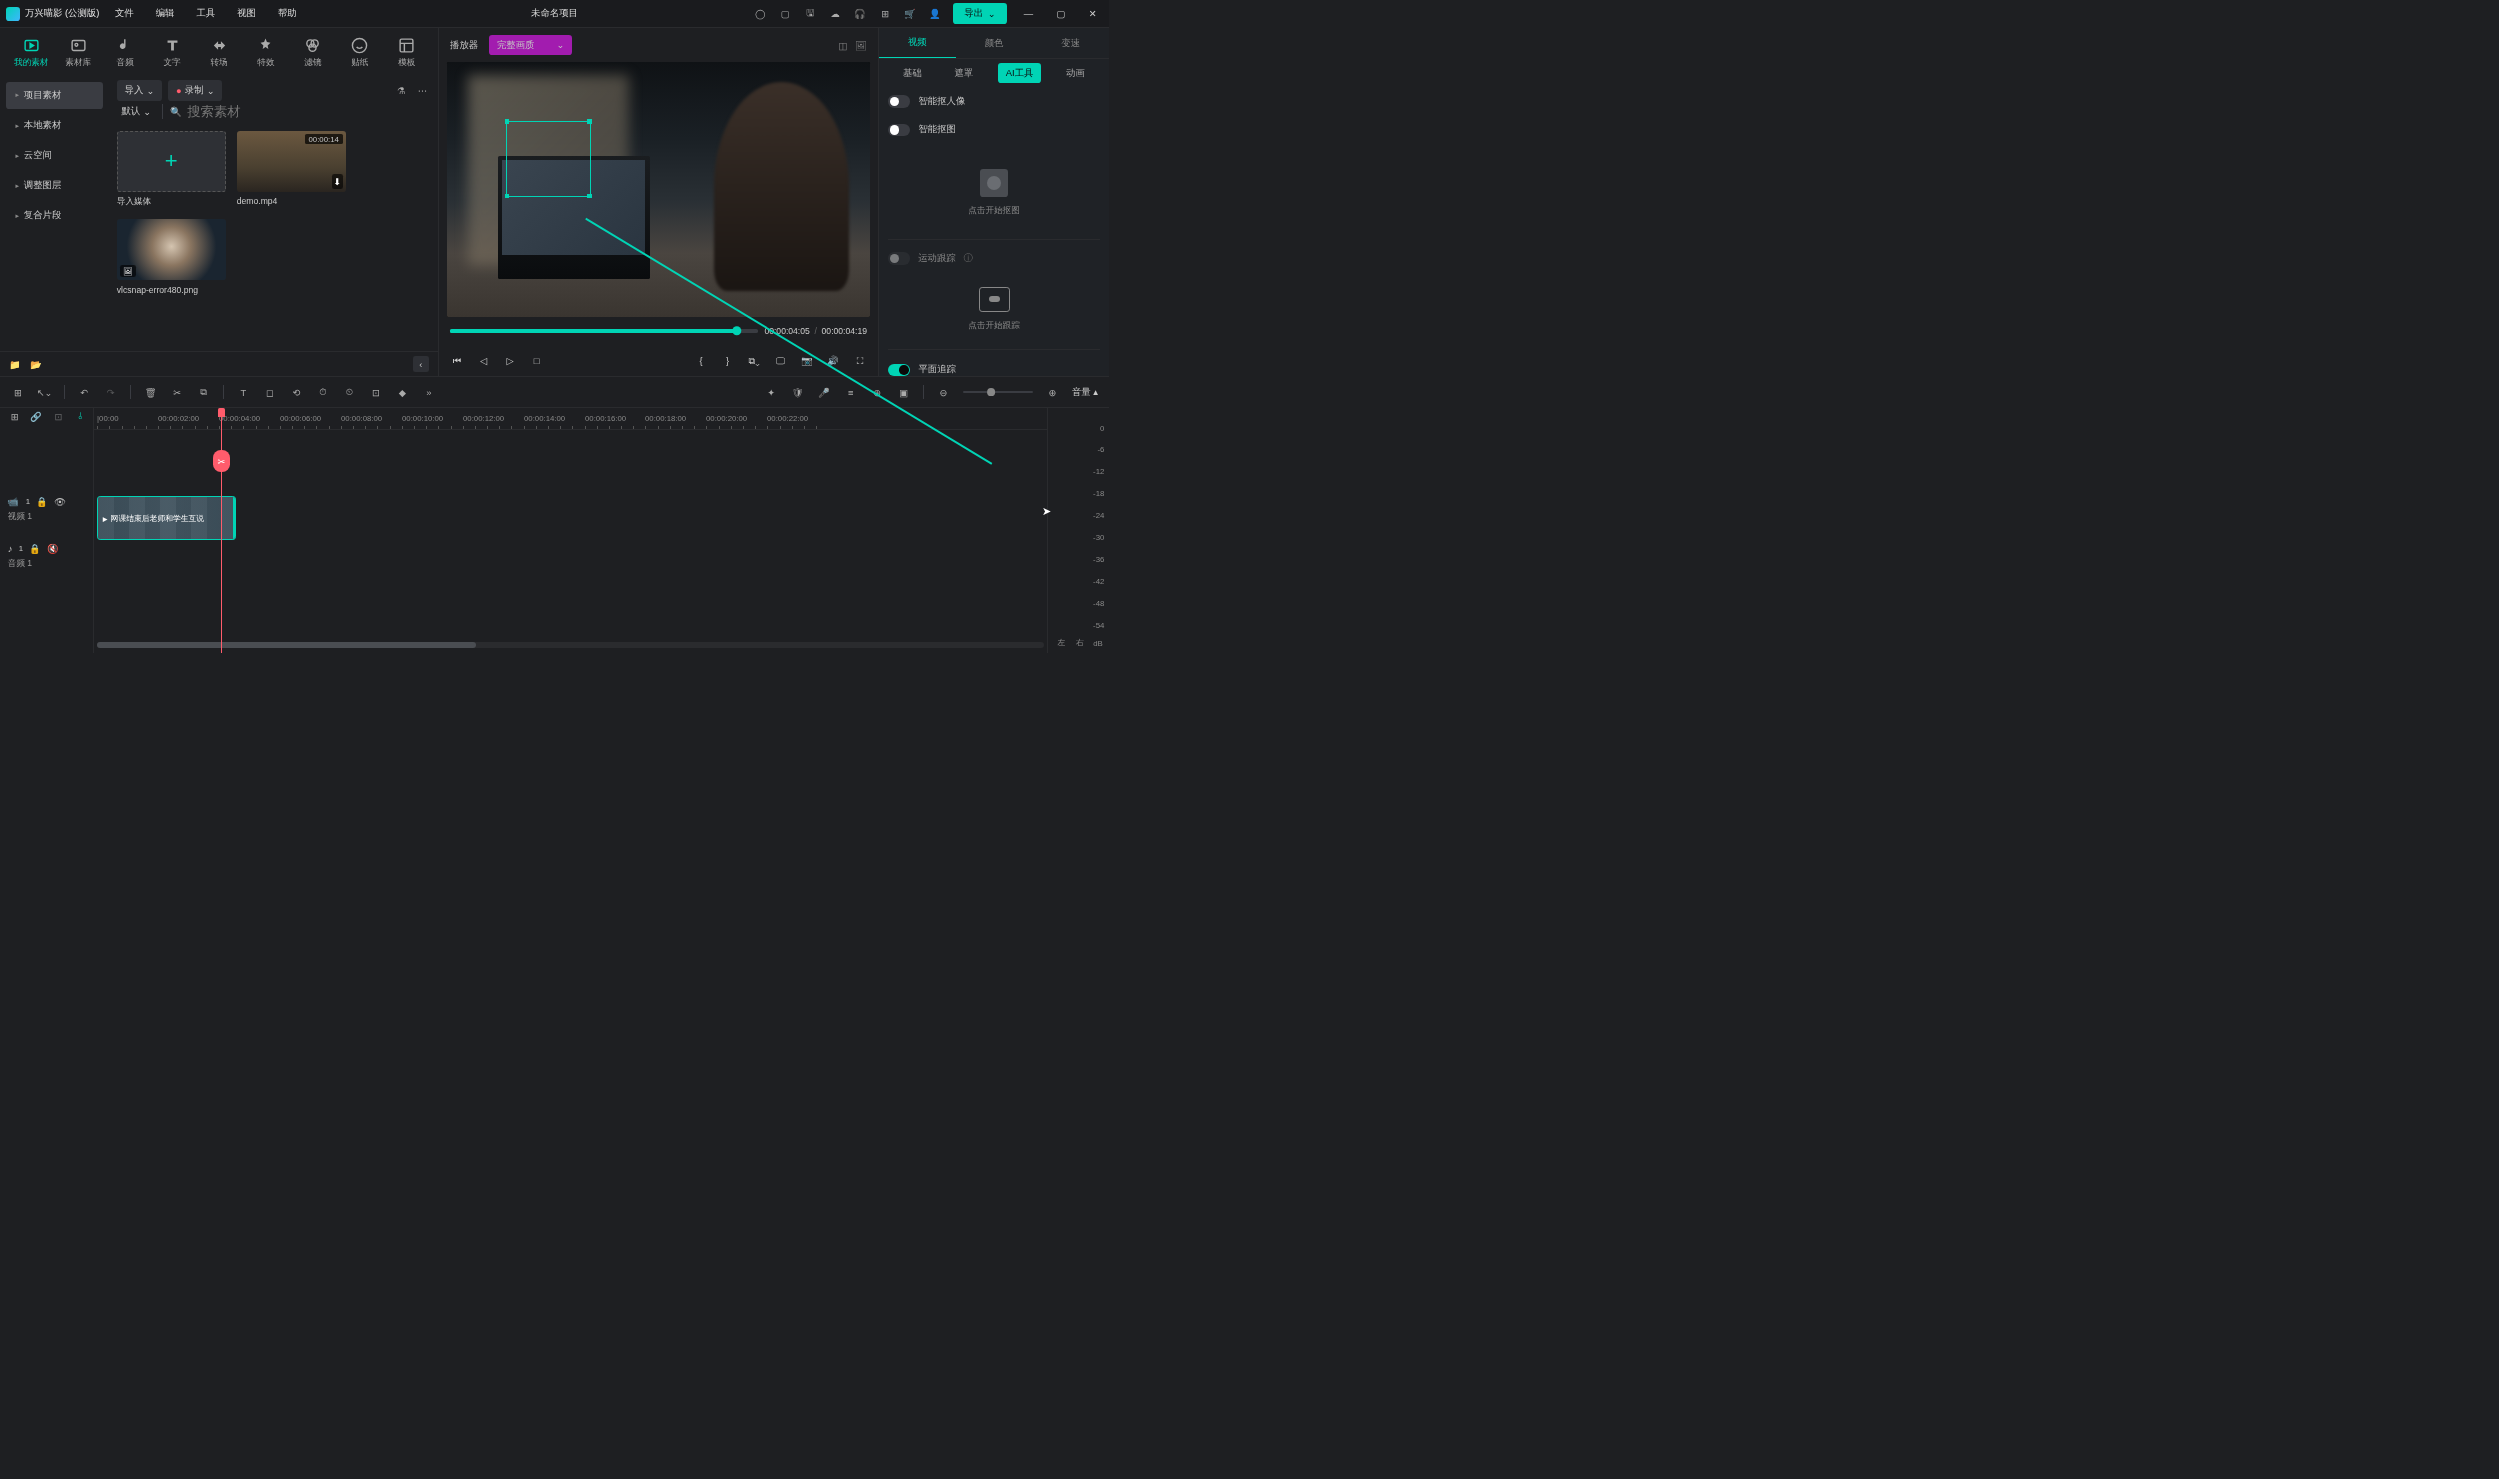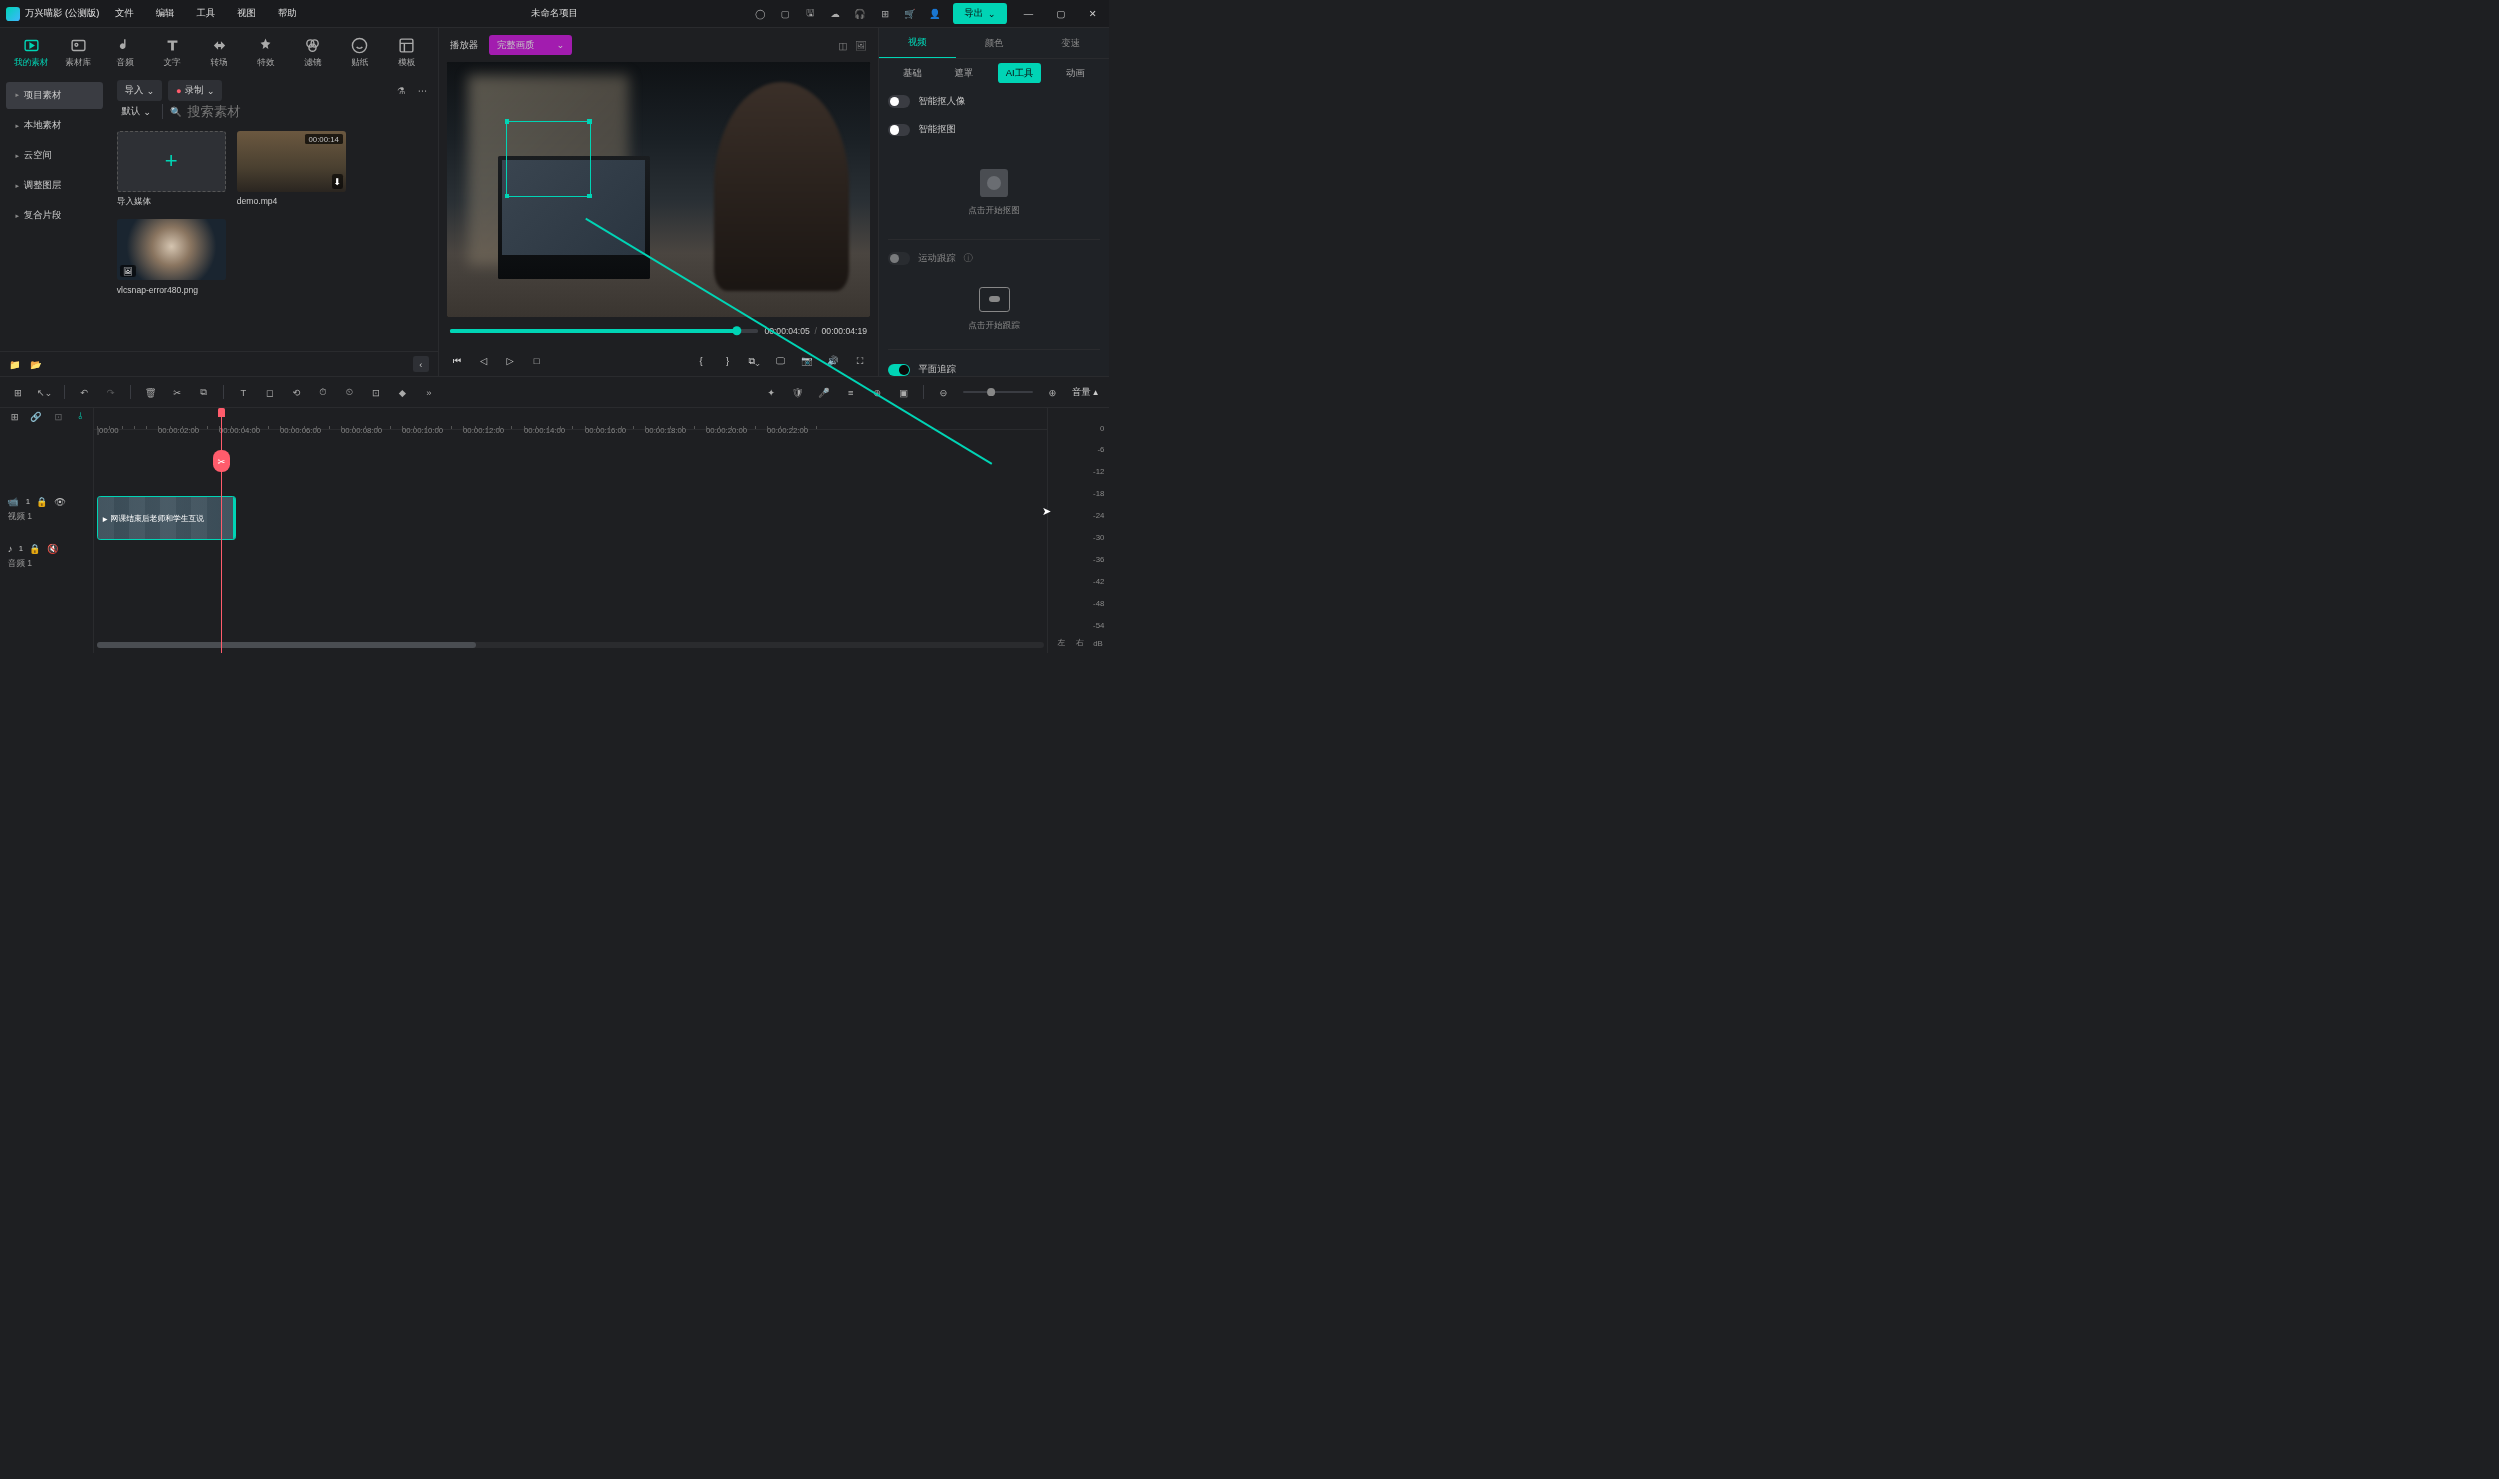--- a/index.html
+++ b/index.html
@@ -106,21 +106,21 @@
 .zoom-slider{width:70px;height:2.3px;background:#3a3c42;border-radius:1.6px;position:relative}
 .zoom-thumb{position:absolute;left:40%;top:50%;transform:translate(-50%,-50%);width:7.8px;height:7.8px;background:#888;border-radius:50%}
 .vol-label{margin-left:auto;color:#ccc}
 .timeline-body{flex:1;display:flex}
 .tl-left{width:94px;border-right:0.8px solid #2a2b2e;padding-top:31px}
 .tl-track-head{height:47px;padding:4.7px 7.8px;display:flex;flex-direction:column;gap:3.1px;justify-content:center}
 .track-icons{display:flex;gap:6.2px;align-items:center}
 .track-name{font-size:8.6px;color:#999}
 .tl-center{flex:1;position:relative;overflow:hidden}
 .ruler{height:22px;display:flex;align-items:center;position:relative;border-bottom:0.8px solid #2a2b2e}
-.ruler-mark{position:absolute;top:18px;font-size:7.8px;color:#888}
+.ruler-mark{position:absolute;top:6px;font-size:7.8px;color:#888}
 .ruler-tick{position:absolute;bottom:0;width:0.8px;height:3.1px;background:#555}
 .playhead{position:absolute;top:0;bottom:0;width:0.8px;background:#ff5c6c;z-index:10}
 .playhead-top{position:absolute;top:0;left:-3.1px;width:7px;height:9.4px;background:#ff5c6c;border-radius:1.6px 1.6px 0 0}
 .playhead-badge{position:absolute;top:42px;left:-7.8px;width:16.4px;height:22px;background:#ff5c6c;border-radius:7.8px;display:flex;align-items:center;justify-content:center}
 .tracks-area{position:relative;padding-top:9.4px}
 .clip{position:absolute;left:3.1px;top:66px;width:139px;height:44px;background:linear-gradient(to right,#3a5560,#4a6570,#3a5560);border:0.8px solid #00d4b5;border-radius:3.1px;overflow:hidden;display:flex;align-items:center;padding:0 4.7px;gap:3.1px}
 .clip::after{content:"";position:absolute;right:-2.3px;top:0;bottom:0;width:4.7px;background:#00d4b5;border-radius:0 3.1px 3.1px 0}
 .clip-strip{position:absolute;inset:0;background:repeating-linear-gradient(90deg,#4a5560 0 15.6px,#3a4550 15.6px 31px);opacity:.6}
 .clip-label{position:relative;color:#fff;font-size:7.8px;white-space:nowrap;overflow:hidden}
 .tl-scrollbar{position:absolute;bottom:4.7px;left:3.1px;right:3.1px;height:6.2px;background:#2a2b2e;border-radius:3.1px}

